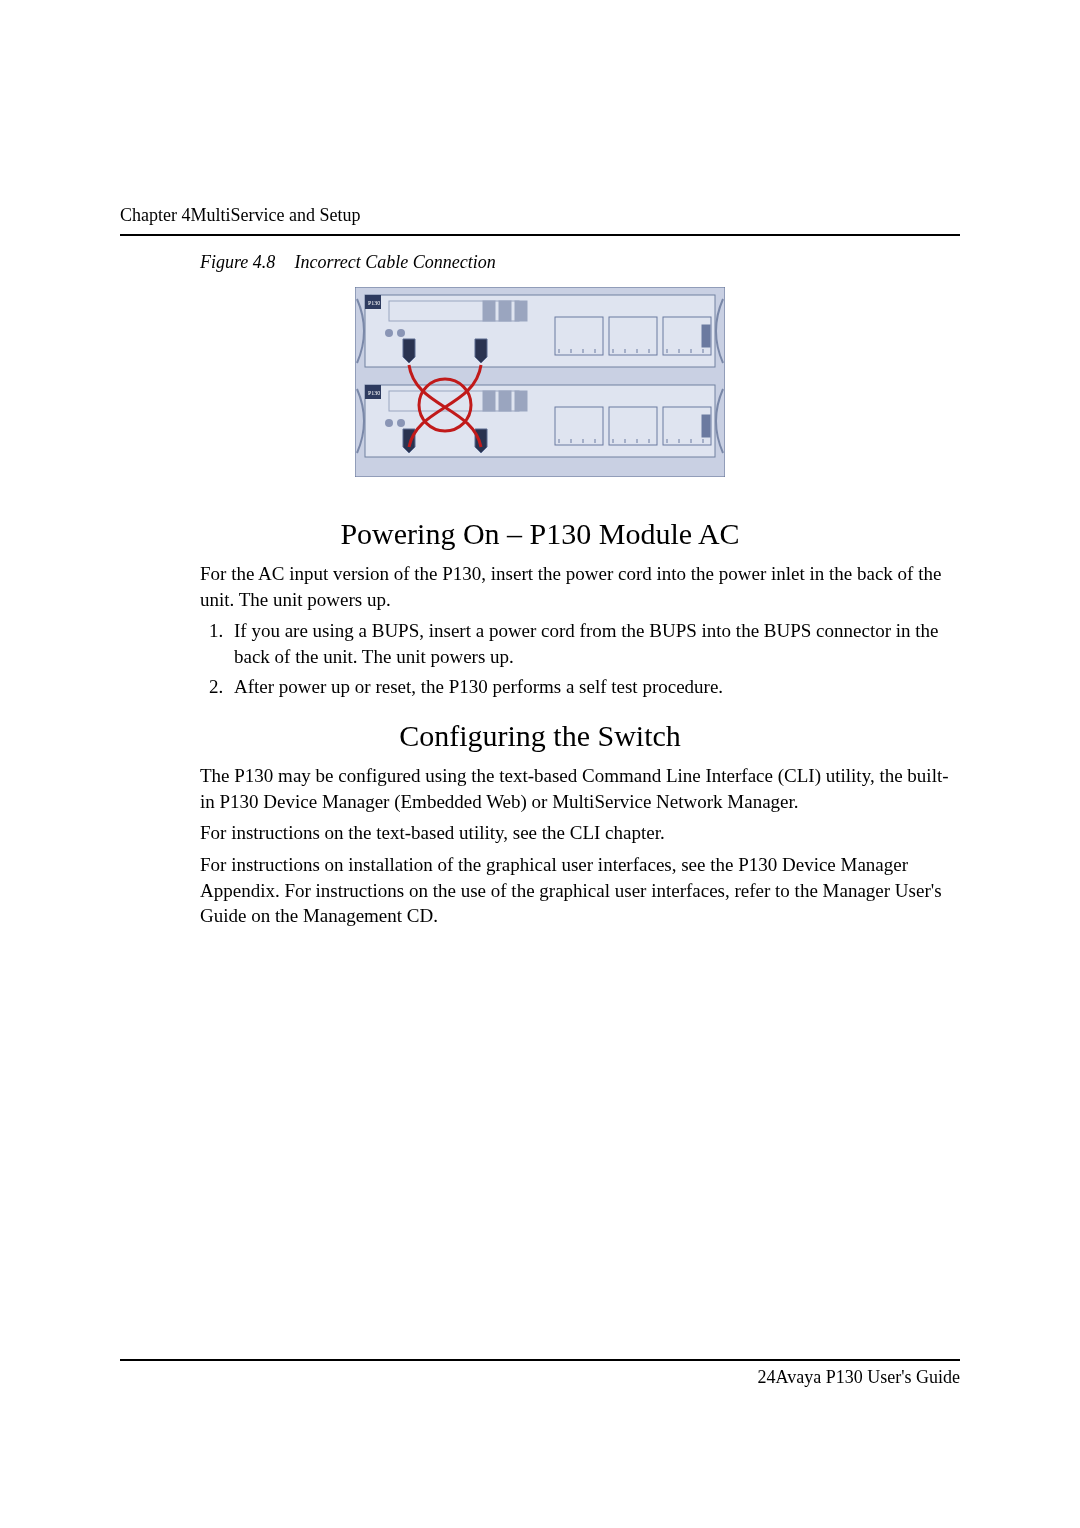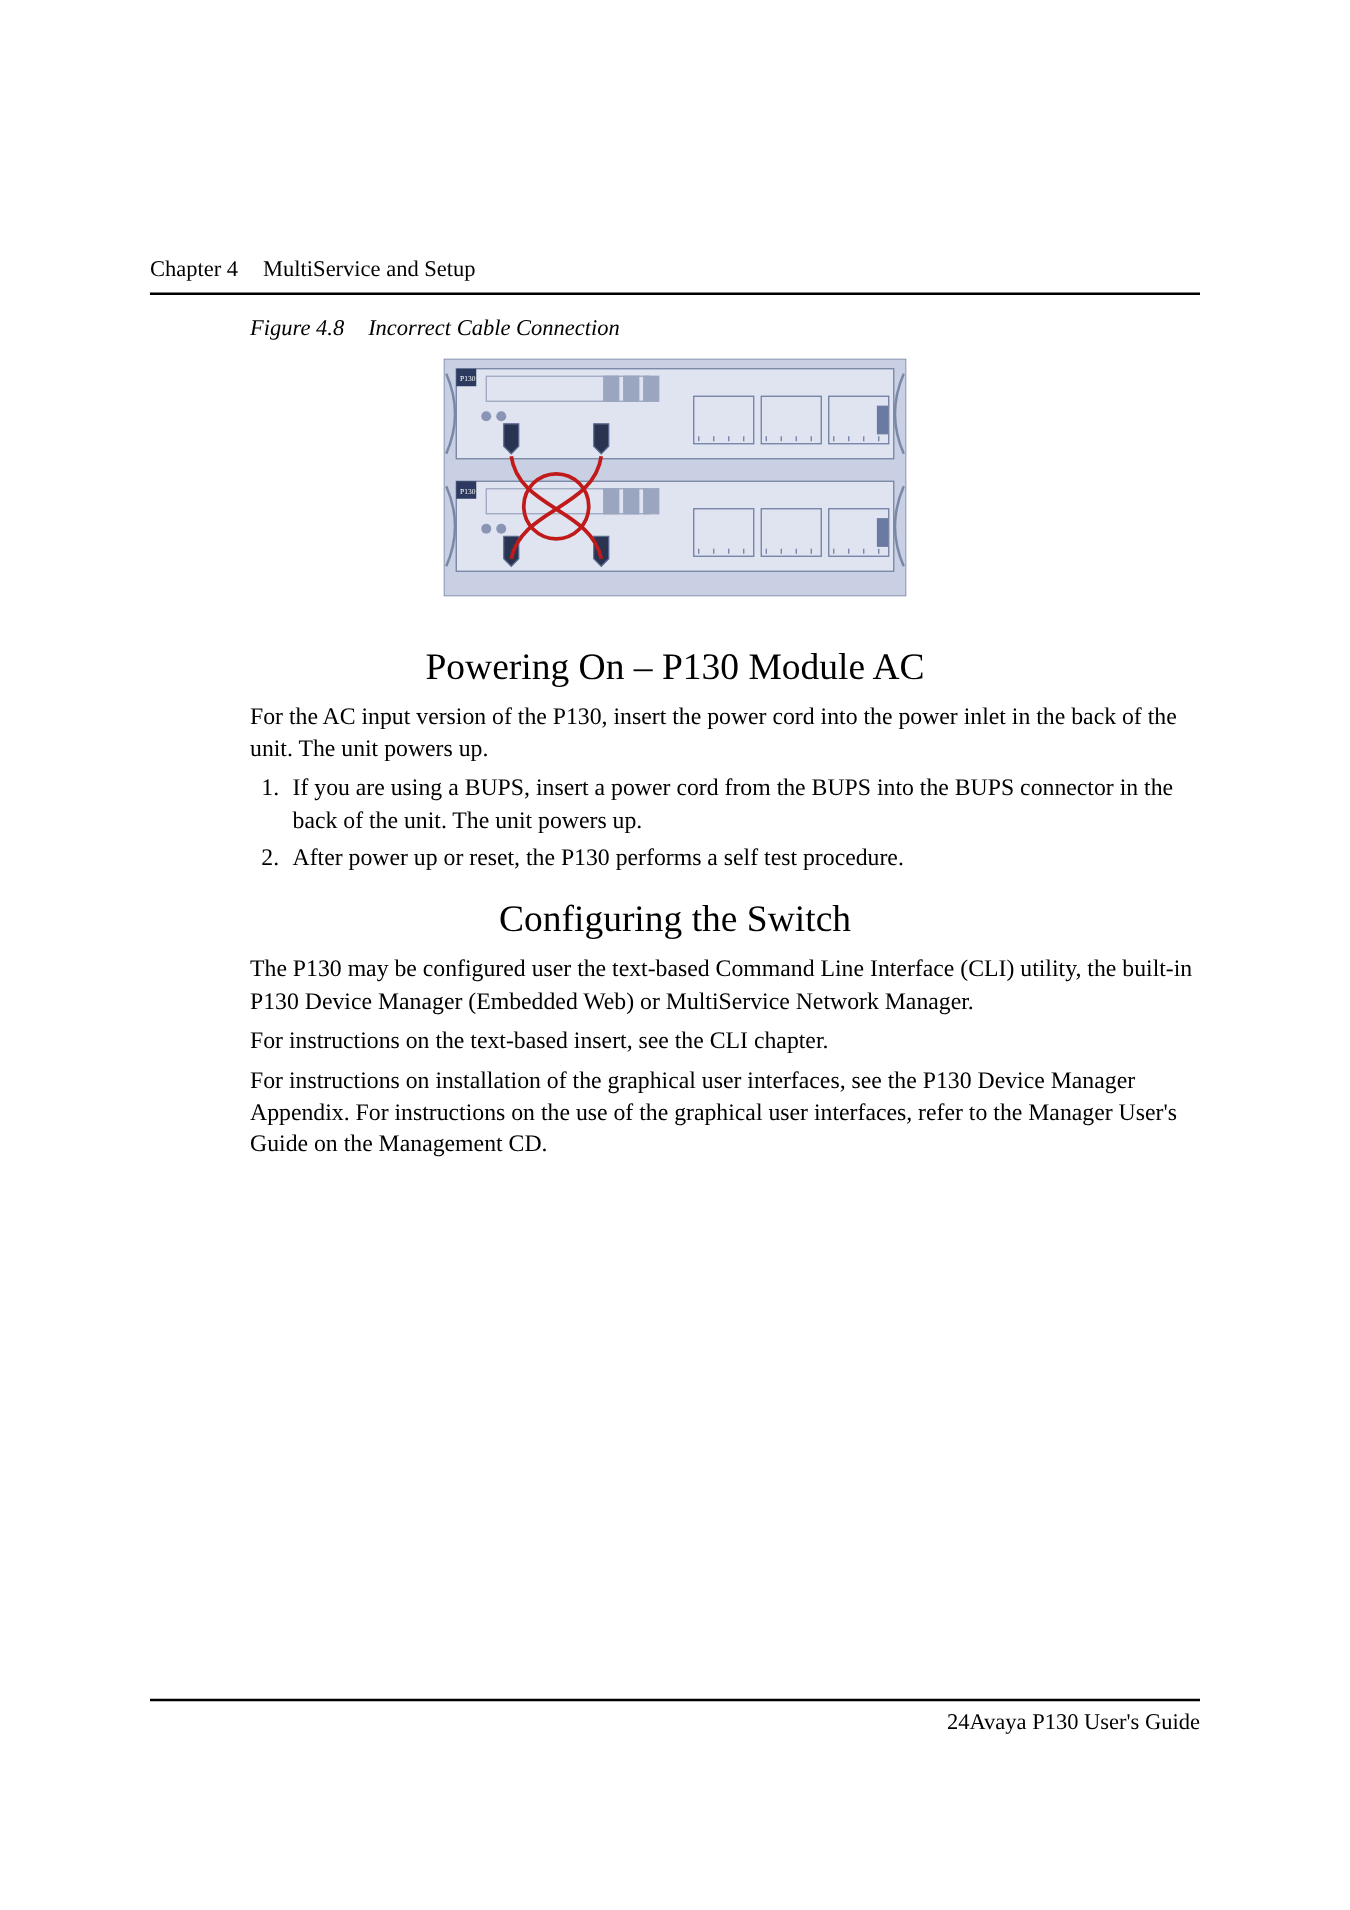--- a/index.html
+++ b/index.html
@@ -14,21 +14,20 @@
   .page {
     box-sizing: border-box;
     width: 1080px;
     height: 1528px;
     padding: 205px 120px 0 120px;
     position: relative;
   }
   .chapter-line {
     font-size: 18px;
     display: flex;
-    gap: 20px;
     margin-bottom: 8px;
   }
   .hr-top {
     border: none;
     border-top: 2px solid #000;
     margin: 0 0 16px 0;
   }
   .figure-caption {
     font-style: italic;
     font-size: 18px;
@@ -195,22 +194,22 @@
   </div>
 
   <div class="section-heading">Powering On – P130 Module AC</div>
   <div class="body-text">For the AC input version of the P130, insert the power cord into the power inlet in the back of the unit. The unit powers up.</div>
   <ol class="num">
     <li>If you are using a BUPS, insert a power cord from the BUPS into the BUPS connector in the back of the unit. The unit powers up.</li>
     <li>After power up or reset, the P130 performs a self test procedure.</li>
   </ol>
 
   <div class="section-heading" style="">Configuring the Switch</div>
-  <div class="body-text">The P130 may be configured user the text-based Command Line Interface (CLI) utility, the built-in P130 Device Manager (Embedded Web) or MultiService Network Manager.</div>
-  <div class="body-text">For instructions on the text-based insert, see the CLI chapter.</div>
+  <div class="body-text">The P130 may be configured using the text-based Command Line Interface (CLI) utility, the built-in P130 Device Manager (Embedded Web) or MultiService Network Manager.</div>
+  <div class="body-text">For instructions on the text-based utility, see the CLI chapter.</div>
   <div class="body-text">For instructions on installation of the graphical user interfaces, see the P130 Device Manager Appendix. For instructions on the use of the graphical user interfaces, refer to the Manager User's Guide on the Management CD.</div>
 
   <div class="footer">
     <hr class="hr-bot">
     <div class="footer-row">
       <span>24</span>
       <span>Avaya P130 User's Guide</span>
     </div>
   </div>
 </div>

